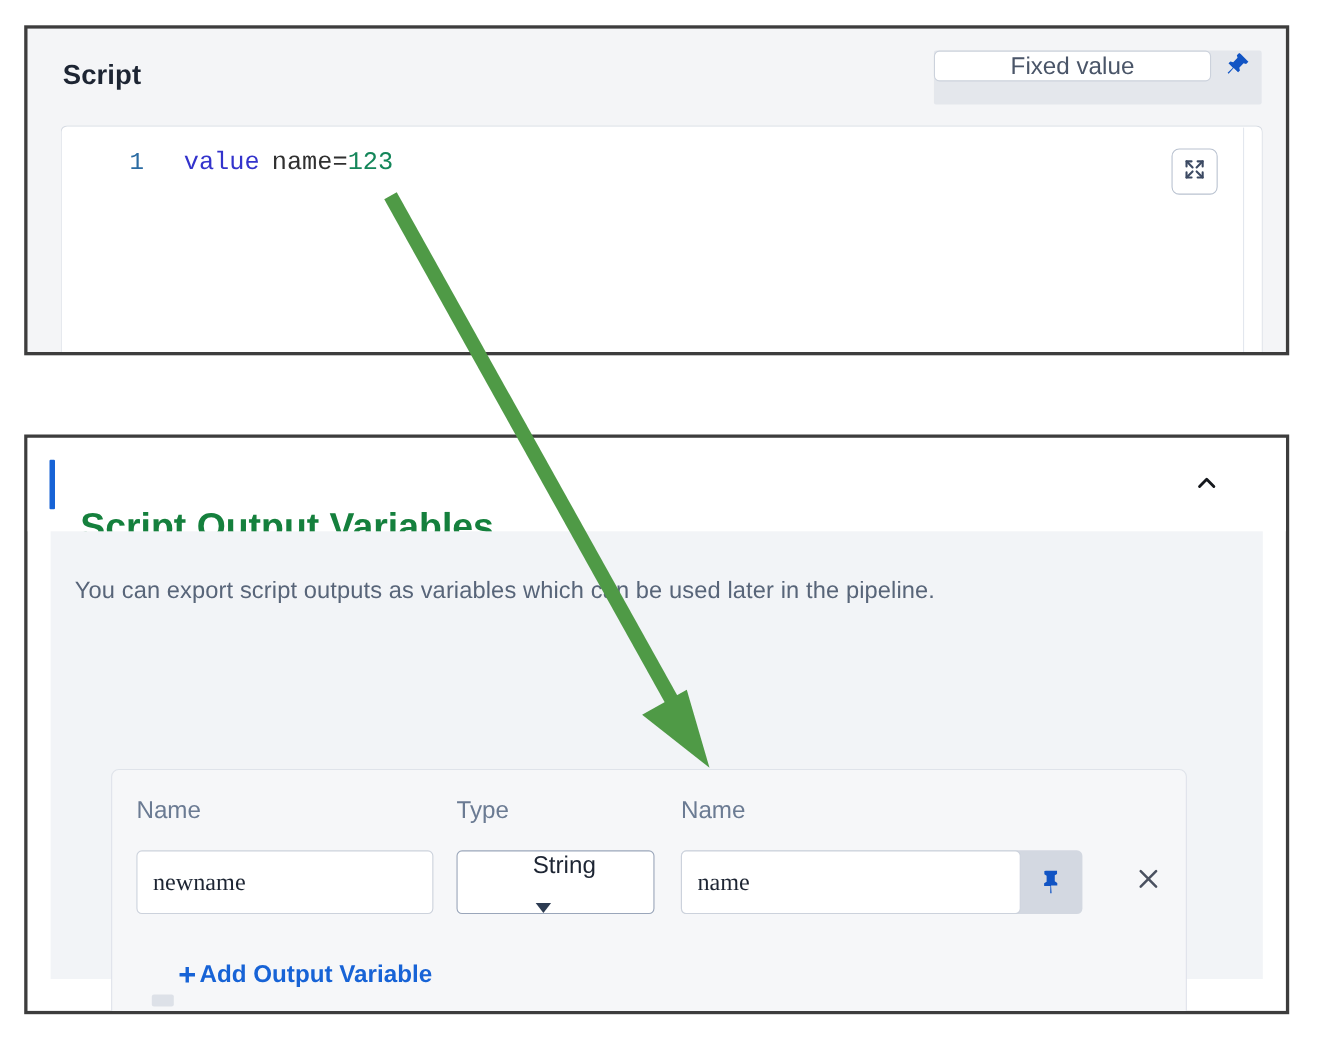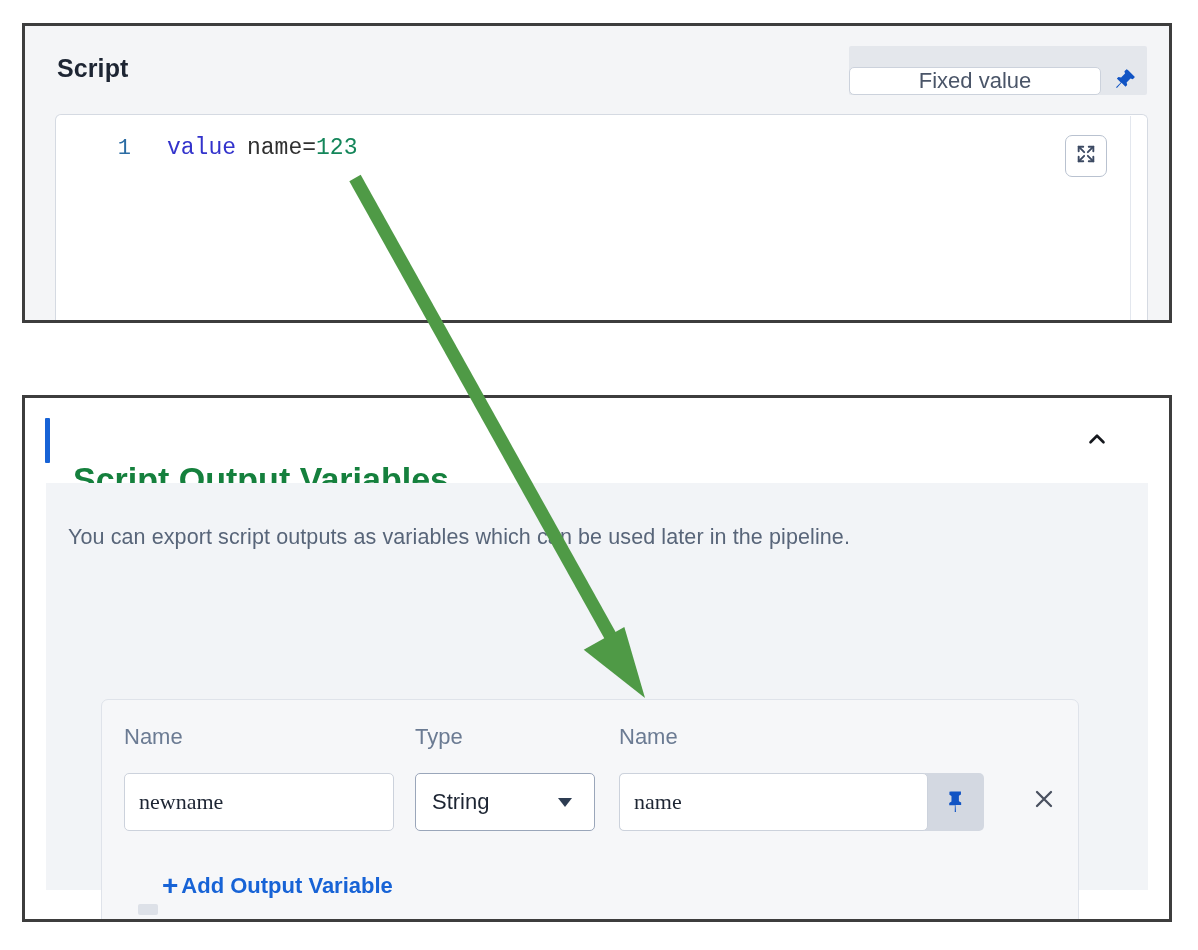--- a/index.html
+++ b/index.html
@@ -46,21 +46,21 @@
     font-weight: 700;
     color: #1d2533;
     letter-spacing: .1px;
     text-align: center;
   }
   .fixedvalue-wrap {
     position: absolute;
     right: 22px;
     top: 20px;
     display: flex;
-    align-items: flex-end;
+    align-items: flex-start;
     background: #e4e7ec;
     border-radius: 2px;
     height: 49px;
   }
   .fixedvalue-btn {
     background: #ffffff;
     border: 1px solid #ccd2dc;
     border-radius: 5px;
     color: #4a5568;
     font-size: 22px;
@@ -269,20 +269,21 @@
     left: 313px;
     width: 180px;
     height: 58px;
     box-sizing: border-box;
     background: #ffffff;
     border: 1px solid #9aa6ba;
     border-radius: 5px;
     display: flex;
     align-items: center;
     cursor: pointer;
+    flex-direction: column;
   }
   .select-text {
     font-size: 22px;
     color: #1d2533;
     padding-left: 16px;
     flex: 1;
   }
   .select-caret {
     width: 0; height: 0;
     border-left: 7px solid transparent;

